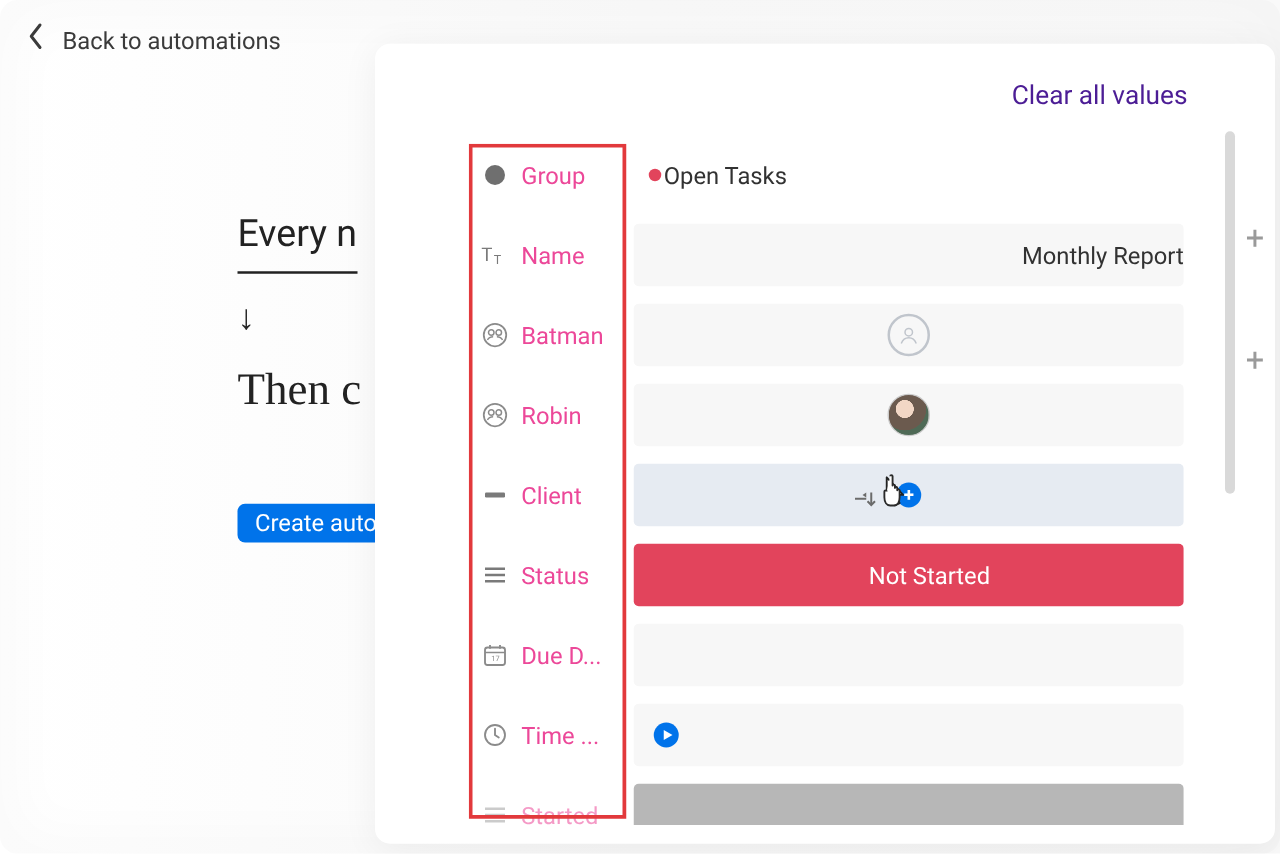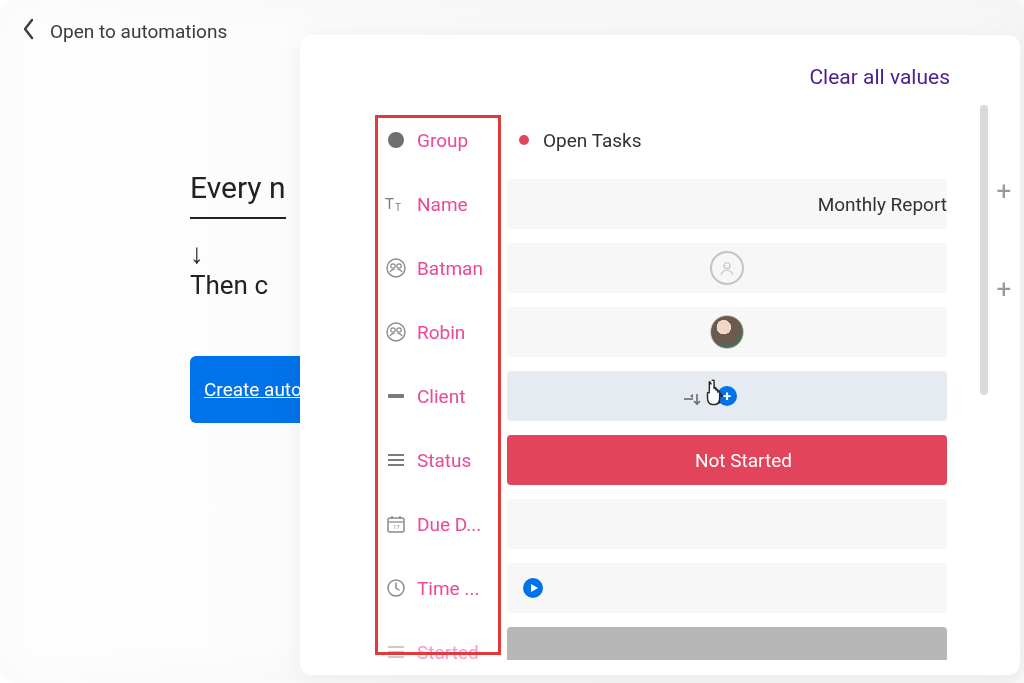--- a/index.html
+++ b/index.html
@@ -38,33 +38,34 @@
     color: #222;
     border-bottom: 2px solid #222;
     display: inline-block;
     padding-bottom: 12px;
   }
   .automation-arrow {
     margin-top: 18px;
     font-size: 28px;
   }
   .automation-then {
-    font-size: 26px;
+    margin-top: 20px;
+    font-size: 36px;
     color: #222;
+    font-family: Liberation Serif, serif;
   }
   .create-btn {
-    margin-top: 56px;
+    margin-top: 71px;
     display: inline-block;
     background: #0073ea;
     color: #fff;
     font-size: 19px;
-    padding: 22px 14px;
+    padding: 4px 14px;
     border-radius: 6px;
     cursor: pointer;
-    text-decoration: underline;
   }
 
   
   .modal {
     position: absolute;
     left: 300px;
     top: 35px;
     width: 720px;
     height: 640px;
     background: #ffffff;
@@ -145,21 +146,21 @@
     flex: 1;
     height: 50px;
     border-radius: 4px;
     display: flex;
     align-items: center;
     justify-content: center;
     color: #323232;
     font-size: 19px;
     position: relative;
   }
-  .row.group .value-col { justify-content: flex-start; padding-left: 12px; height: 50px; gap: 14px; }
+  .row.group .value-col { justify-content: flex-start; padding-left: 12px; height: 50px; gap: 2px; }
   .row.name .value-col { justify-content: flex-end; padding-left: 16px; background: #f7f7f7; }
   .row.person .value-col { background: #f7f7f7; }
   .row.client .value-col { background: #e6ebf2; }
   .row.status .value-col { background: #e2445c; color: #ffffff; padding-left: 33px; }
   .row.blank .value-col { background: #f7f7f7; }
   .row.time .value-col { background: #f7f7f7; justify-content: flex-start; padding-left: 16px; }
   .row.priority .value-col { background: #b7b7b7; }
 
   .grp-dot { width: 10px; height: 10px; border-radius: 50%; background: #e2445c; }
 
@@ -235,21 +236,21 @@
 
 <div class="page">
   <div class="vignette"></div>
 
   <div class="back-link">
     <span class="chev">
       <svg width="14" height="22" viewBox="0 0 14 22">
           <path d="M10 2 L3 11 L10 20" stroke="#3b3b3b" stroke-width="2.4" fill="none" stroke-linecap="round" stroke-linejoin="round"></path>
         </svg>
     </span>
-    <span>Open to automations</span>
+    <span>Back to automations</span>
   </div>
 
   <div class="automation-bg">
     <div class="automation-trigger">Every n</div>
     <div class="automation-arrow">↓</div>
     <div class="automation-then">Then c</div>
     <div class="create-btn">Create auto</div>
   </div>
 
   <div class="modal">

